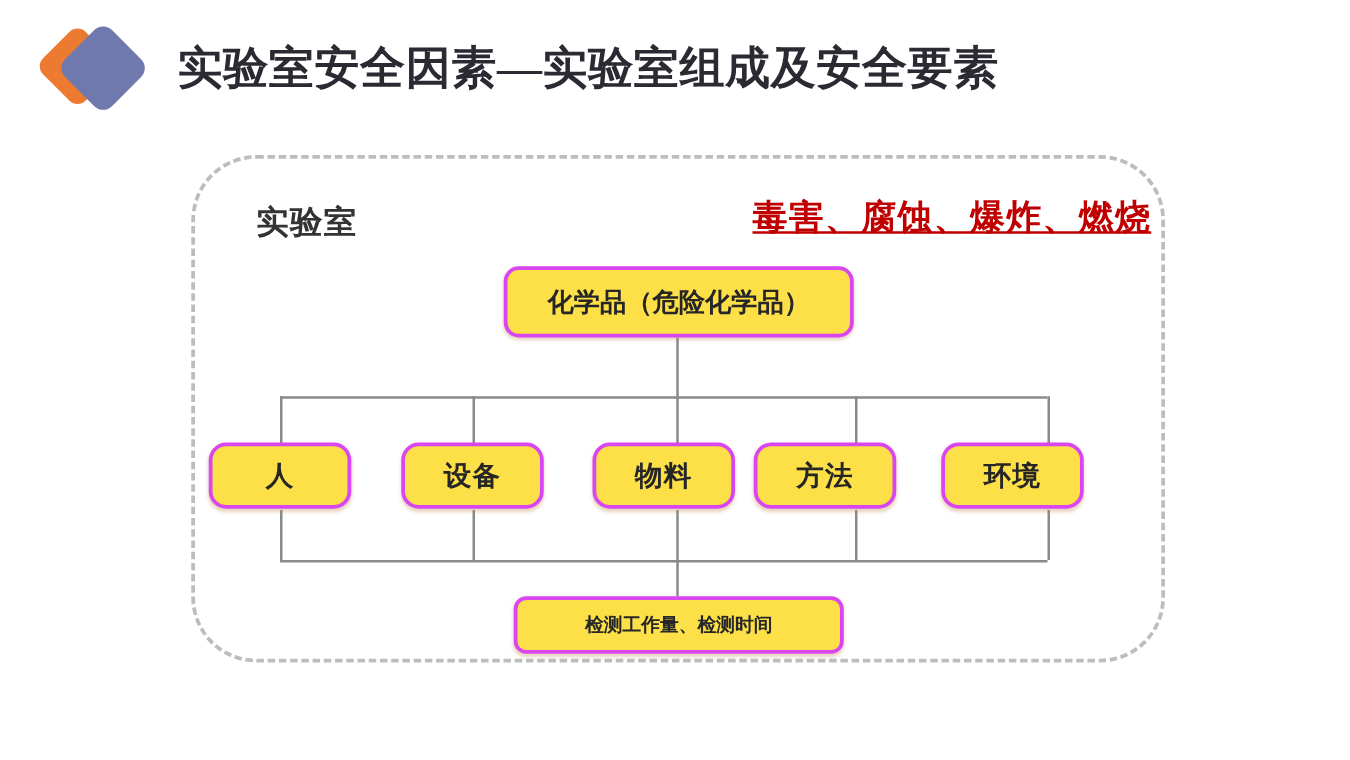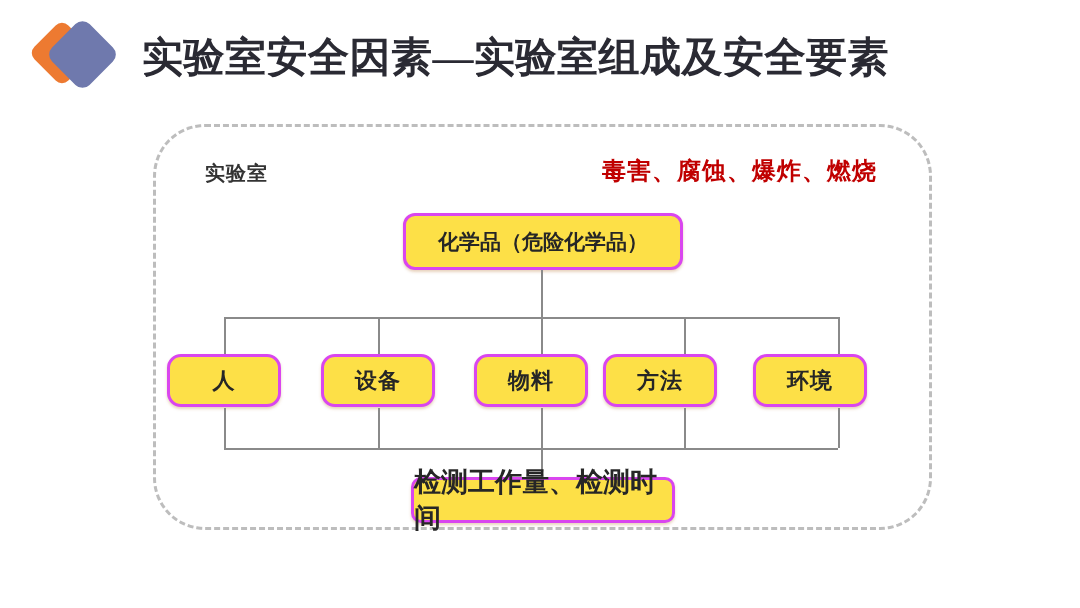--- a/index.html
+++ b/index.html
@@ -42,21 +42,21 @@
     width: 53px;
     height: 53px;
     background: #6F79AD;
     border-radius: 10px;
   }
   .page-title {
     position: absolute;
     left: 142px;
     top: 30px;
     margin: 0;
-    font-size: 41px;
+    font-size: 36px;
     font-weight: 700;
     color: #2A2A33;
     letter-spacing: 0.5px;
     white-space: nowrap;
   }
 
   
   .panel {
     position: absolute;
     left: 153px;
@@ -64,34 +64,35 @@
     width: 779px;
     height: 406px;
     box-sizing: border-box;
     border: 3px dashed #BDBDBD;
     border-radius: 52px;
   }
   .panel-label {
     position: absolute;
     left: 205px;
     top: 160px;
-    font-size: 20px;
+    font-size: 26px;
     font-weight: 700;
     color: #333333;
     letter-spacing: 1px;
   }
   .hazards {
     position: absolute;
     left: 602px;
     top: 155px;
-    font-size: 24px;
+    font-size: 28px;
     font-weight: 700;
     color: #C00000;
     letter-spacing: 1px;
     white-space: nowrap;
+    text-decoration: underline;
   }
 
   
   .node {
     position: absolute;
     box-sizing: border-box;
     border: 3px solid #d946ef;
     border-radius: 12px;
     background: #fde047;
     box-shadow: 0 2px 3px rgba(190, 130, 70, 0.35);
@@ -119,21 +120,21 @@
   .f0 { left: 167px; }
   .f1 { left: 321px; }
   .f2 { left: 474px; }
   .f3 { left: 603px; }
   .f4 { left: 753px; }
   .node-bottom {
     left: 411px;
     top: 477px;
     width: 264px;
     height: 46px;
-    font-size: 27px;
+    font-size: 15px;
     border-radius: 10px;
   }
 
   
   .ln {
     position: absolute;
     background: #8A8A8A;
   }
   .ln.v { width: 1.5px; }
   .ln.h { height: 1.5px; }

